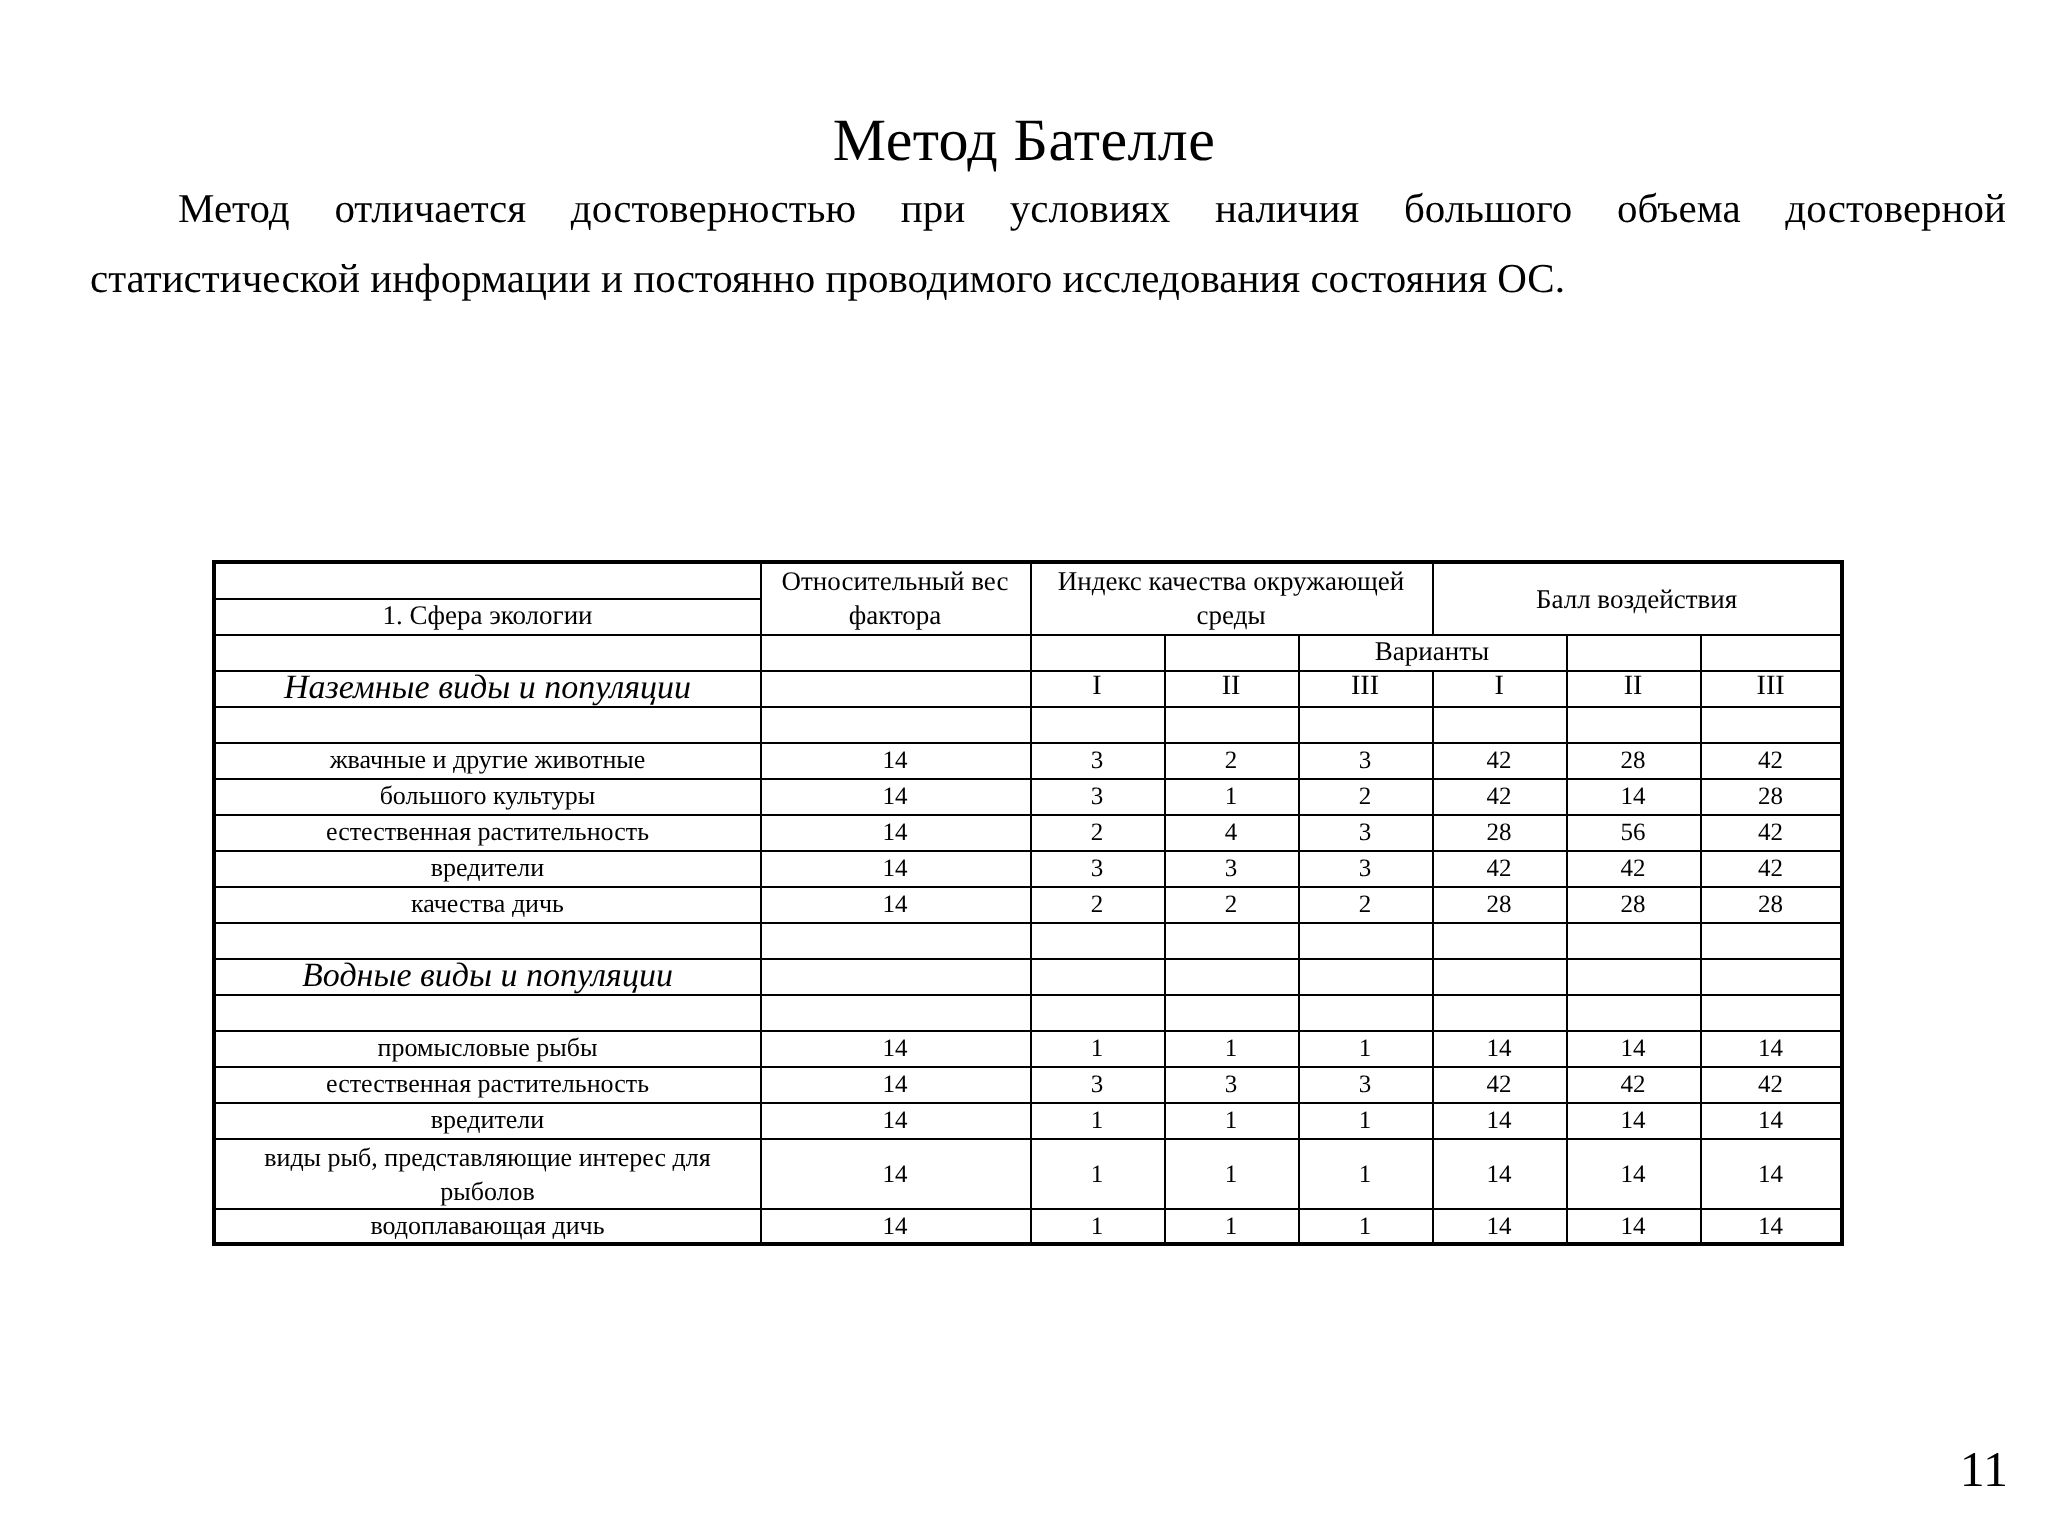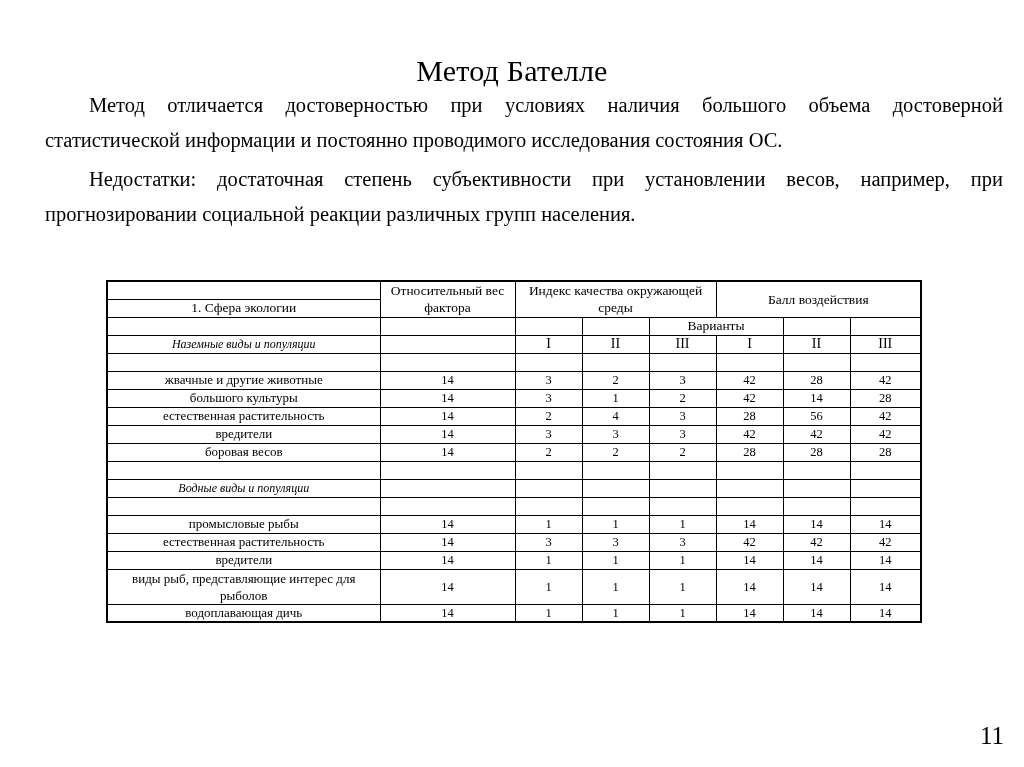--- a/index.html
+++ b/index.html
@@ -119,21 +119,21 @@
   }
   td.roman {
     font-weight: bold;
     font-size: 14px;
     height: 21px;
   }
   td.group-label {
     text-align: left;
     font-style: italic;
     font-weight: bold;
-    font-size: 12px;
+    font-size: 17px;
     padding-left: 7px;
     height: 21px;
   }
   td.rowname {
     text-align: left;
     padding-left: 7px;
     font-size: 13px;
   }
   td.spacer {
     height: 16px;
@@ -178,21 +178,20 @@
 </style>
 </head>
 <body>
 
 <div class="slide">
 
   <h1 class="slide-title">Метод Бателле</h1>
 
   <div class="body-text">
     <p class="para">Метод отличается достоверностью при условиях наличия большого объема достоверной статистической информации и постоянно проводимого исследования состояния ОС.</p>
-    <p class="para">Недостатки: достаточная степень субъективности при установлении весов, например, при прогнозировании социальной реакции различных групп населения.</p>
   </div>
 
   <div class="table-wrap">
     <table class="batelle">
       <colgroup>
         <col class="c-name">
           <col class="c-weight">
         <col class="c-q1">
           <col class="c-q2">
           <col class="c-q3">
@@ -278,21 +277,21 @@
           <td class="rowname">вредители</td>
           <td>14</td>
           <td>3</td>
           <td>3</td>
           <td>3</td>
           <td>42</td>
           <td>42</td>
           <td>42</td>
         </tr>
         <tr>
-          <td class="rowname">боровая весов</td>
+          <td class="rowname">качества дичь</td>
           <td>14</td>
           <td>2</td>
           <td>2</td>
           <td>2</td>
           <td>28</td>
           <td>28</td>
           <td>28</td>
         </tr>
 
         <tr>

